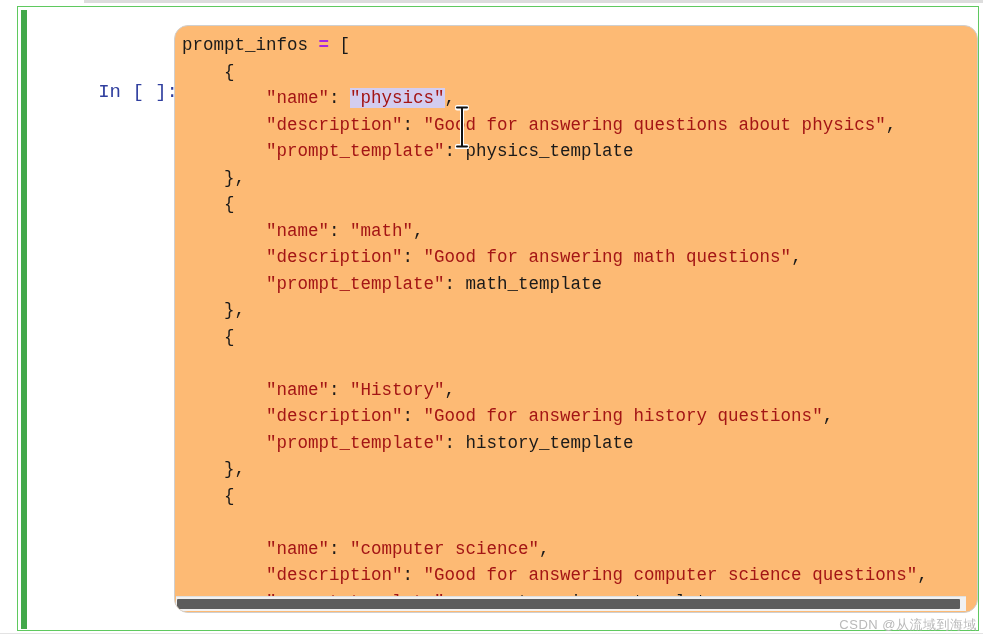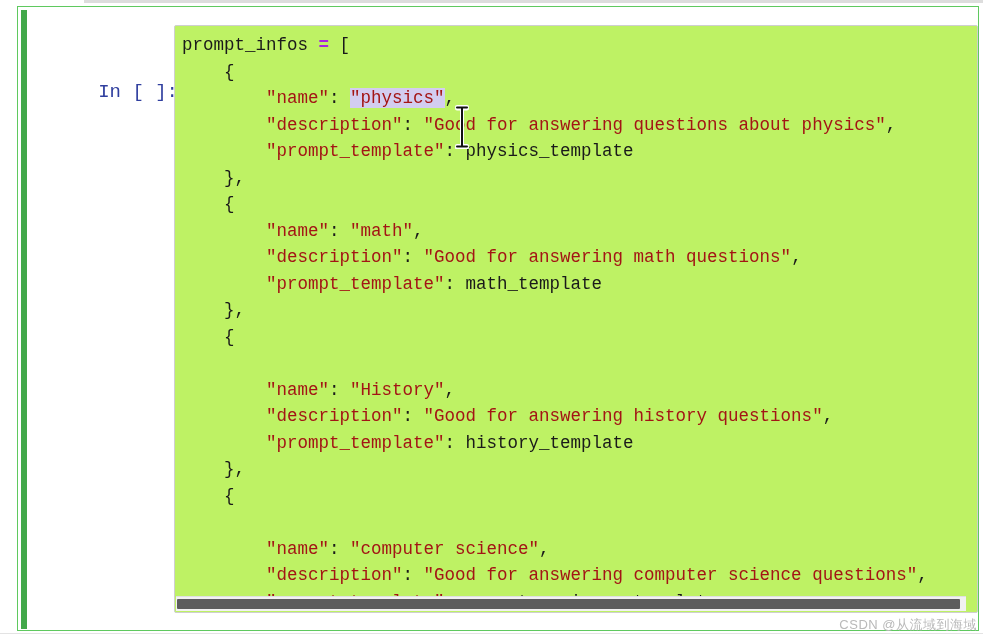--- a/index.html
+++ b/index.html
@@ -68,23 +68,23 @@
   }
 
   
   #code-input-area {
     position: absolute;
     left: 156px;
     top: 18px;
     width: 804px;
     height: 588px;
     box-sizing: border-box;
-    background: #bef264;
+    background: #fdba74;
     border: 1px solid #cfcfcf;
-    border-radius: 2px;
+    border-radius: 14px;
     overflow: hidden;
   }
   #code-scroll {
     position: absolute;
     left: 0; top: 0;
     width: 792px;
     height: 572px;
     overflow: hidden;
   }
   #code-lines {

